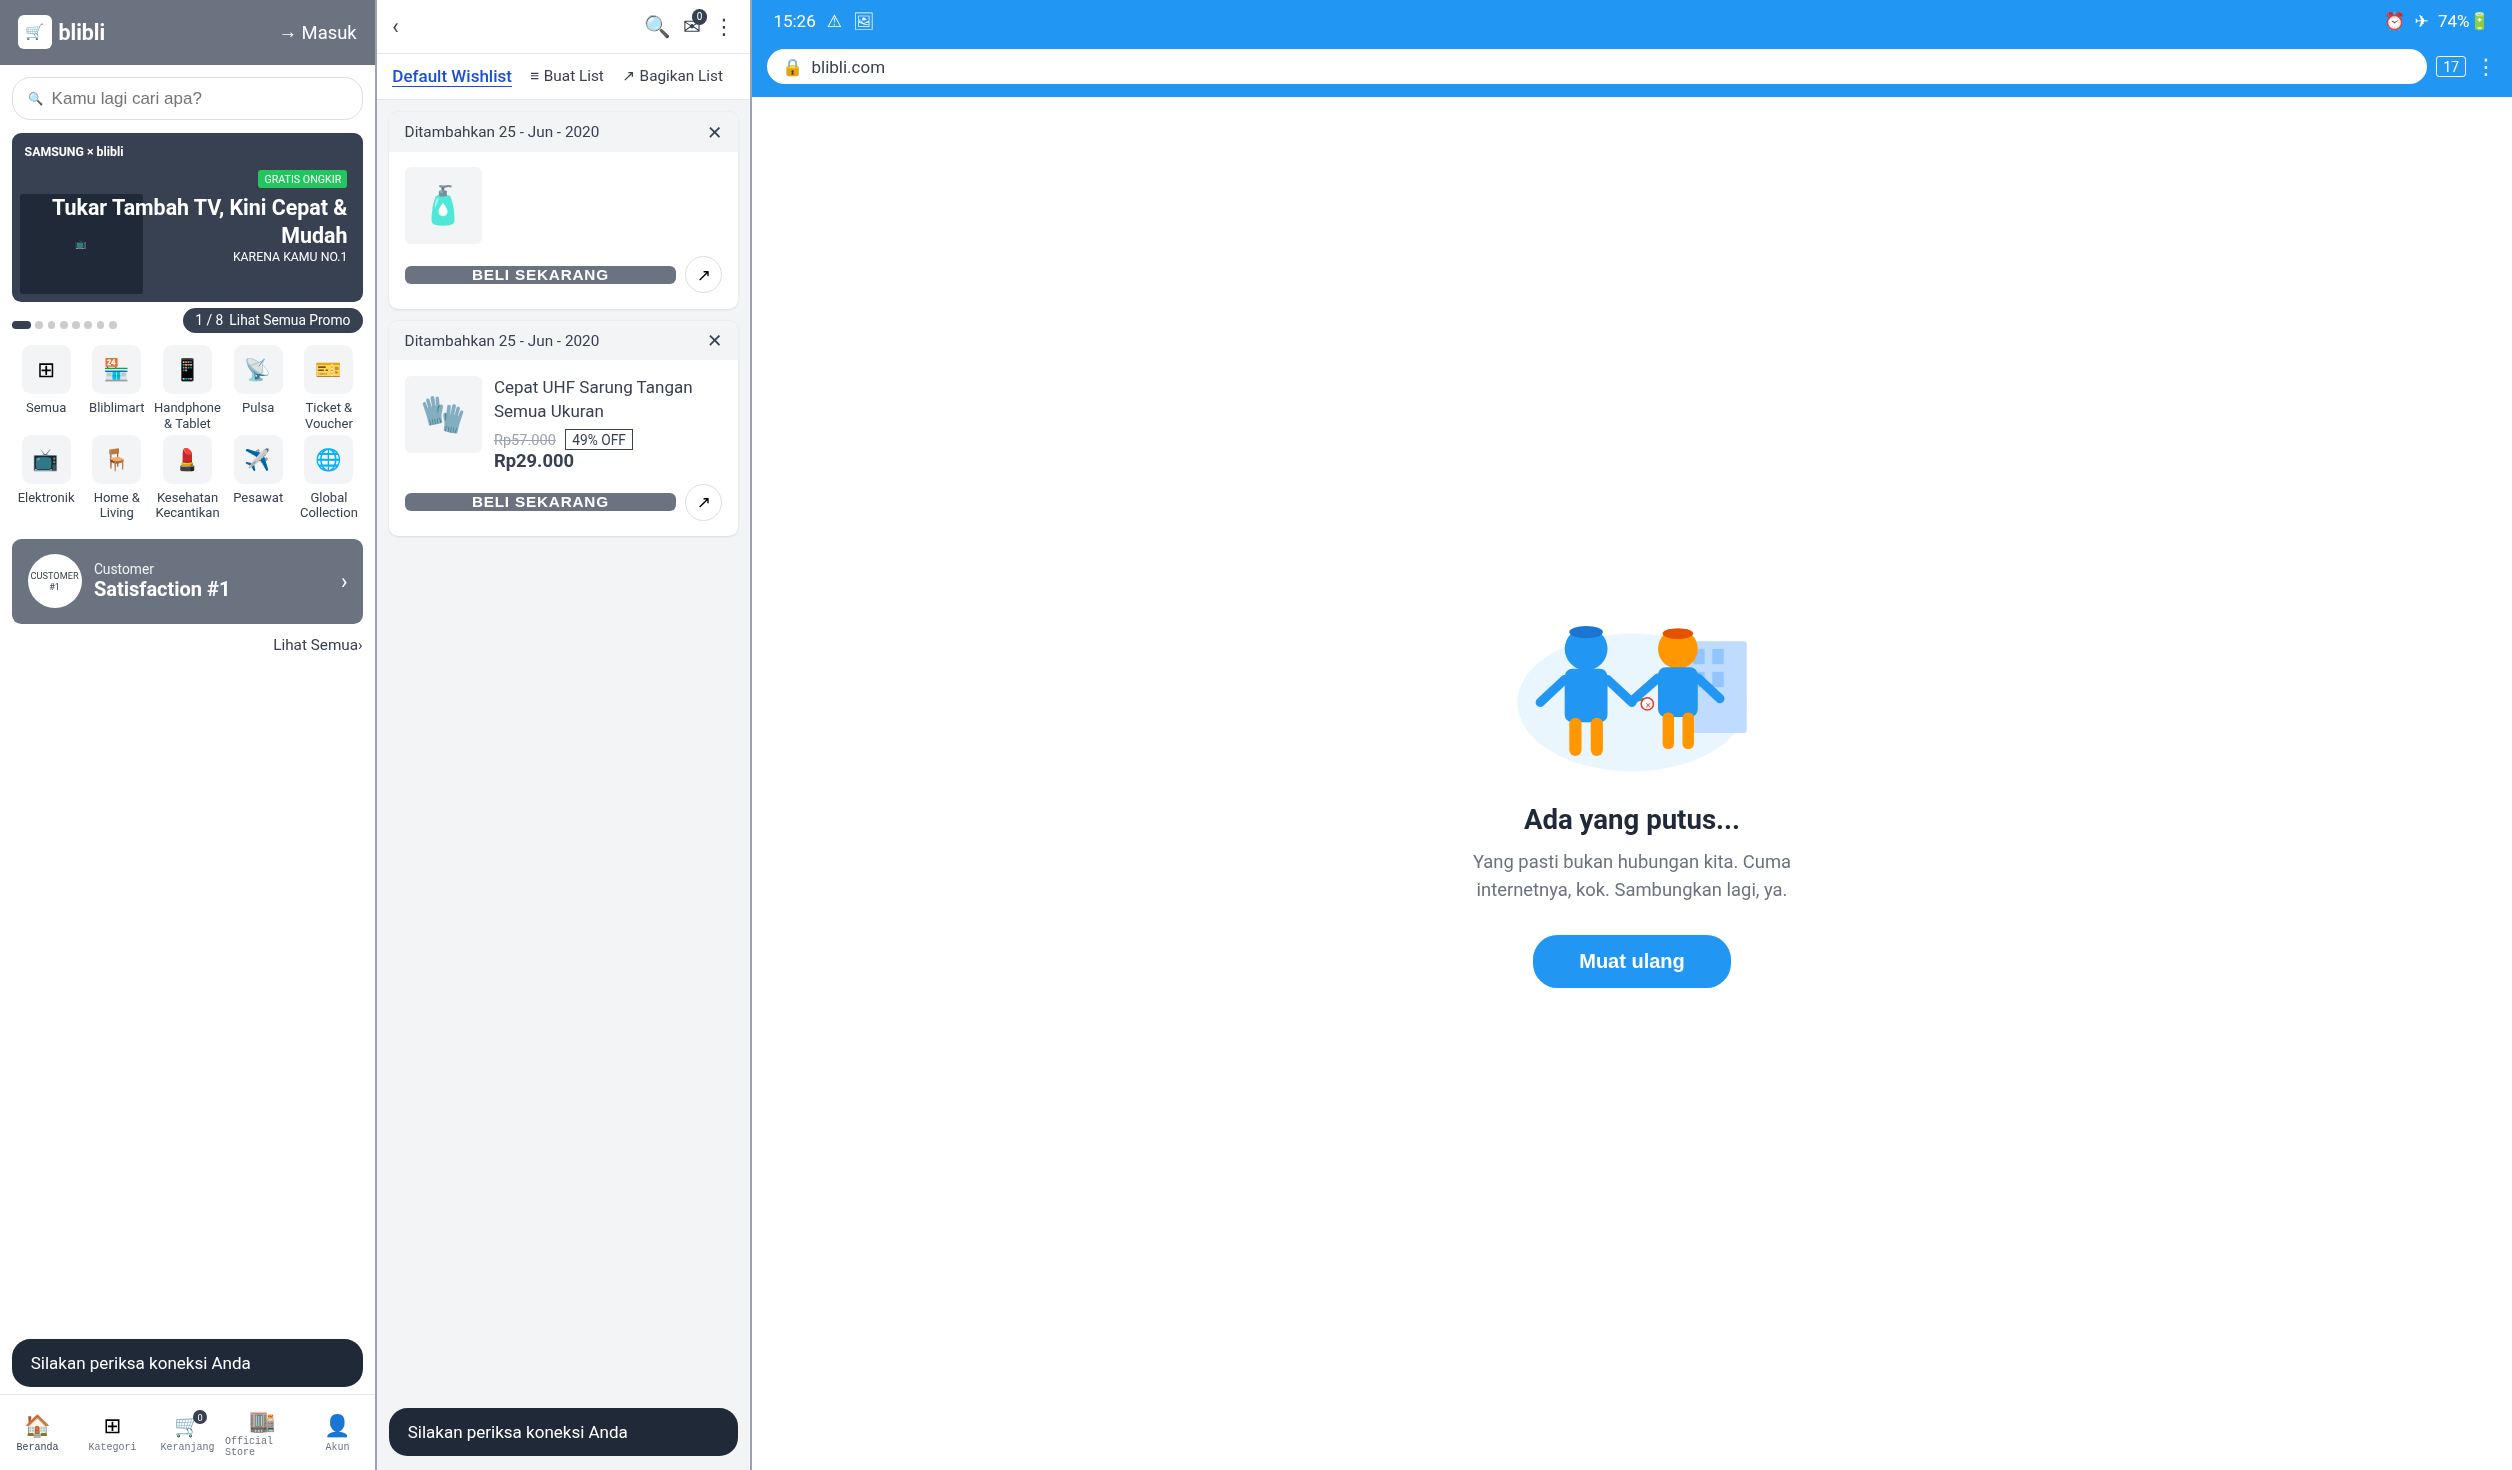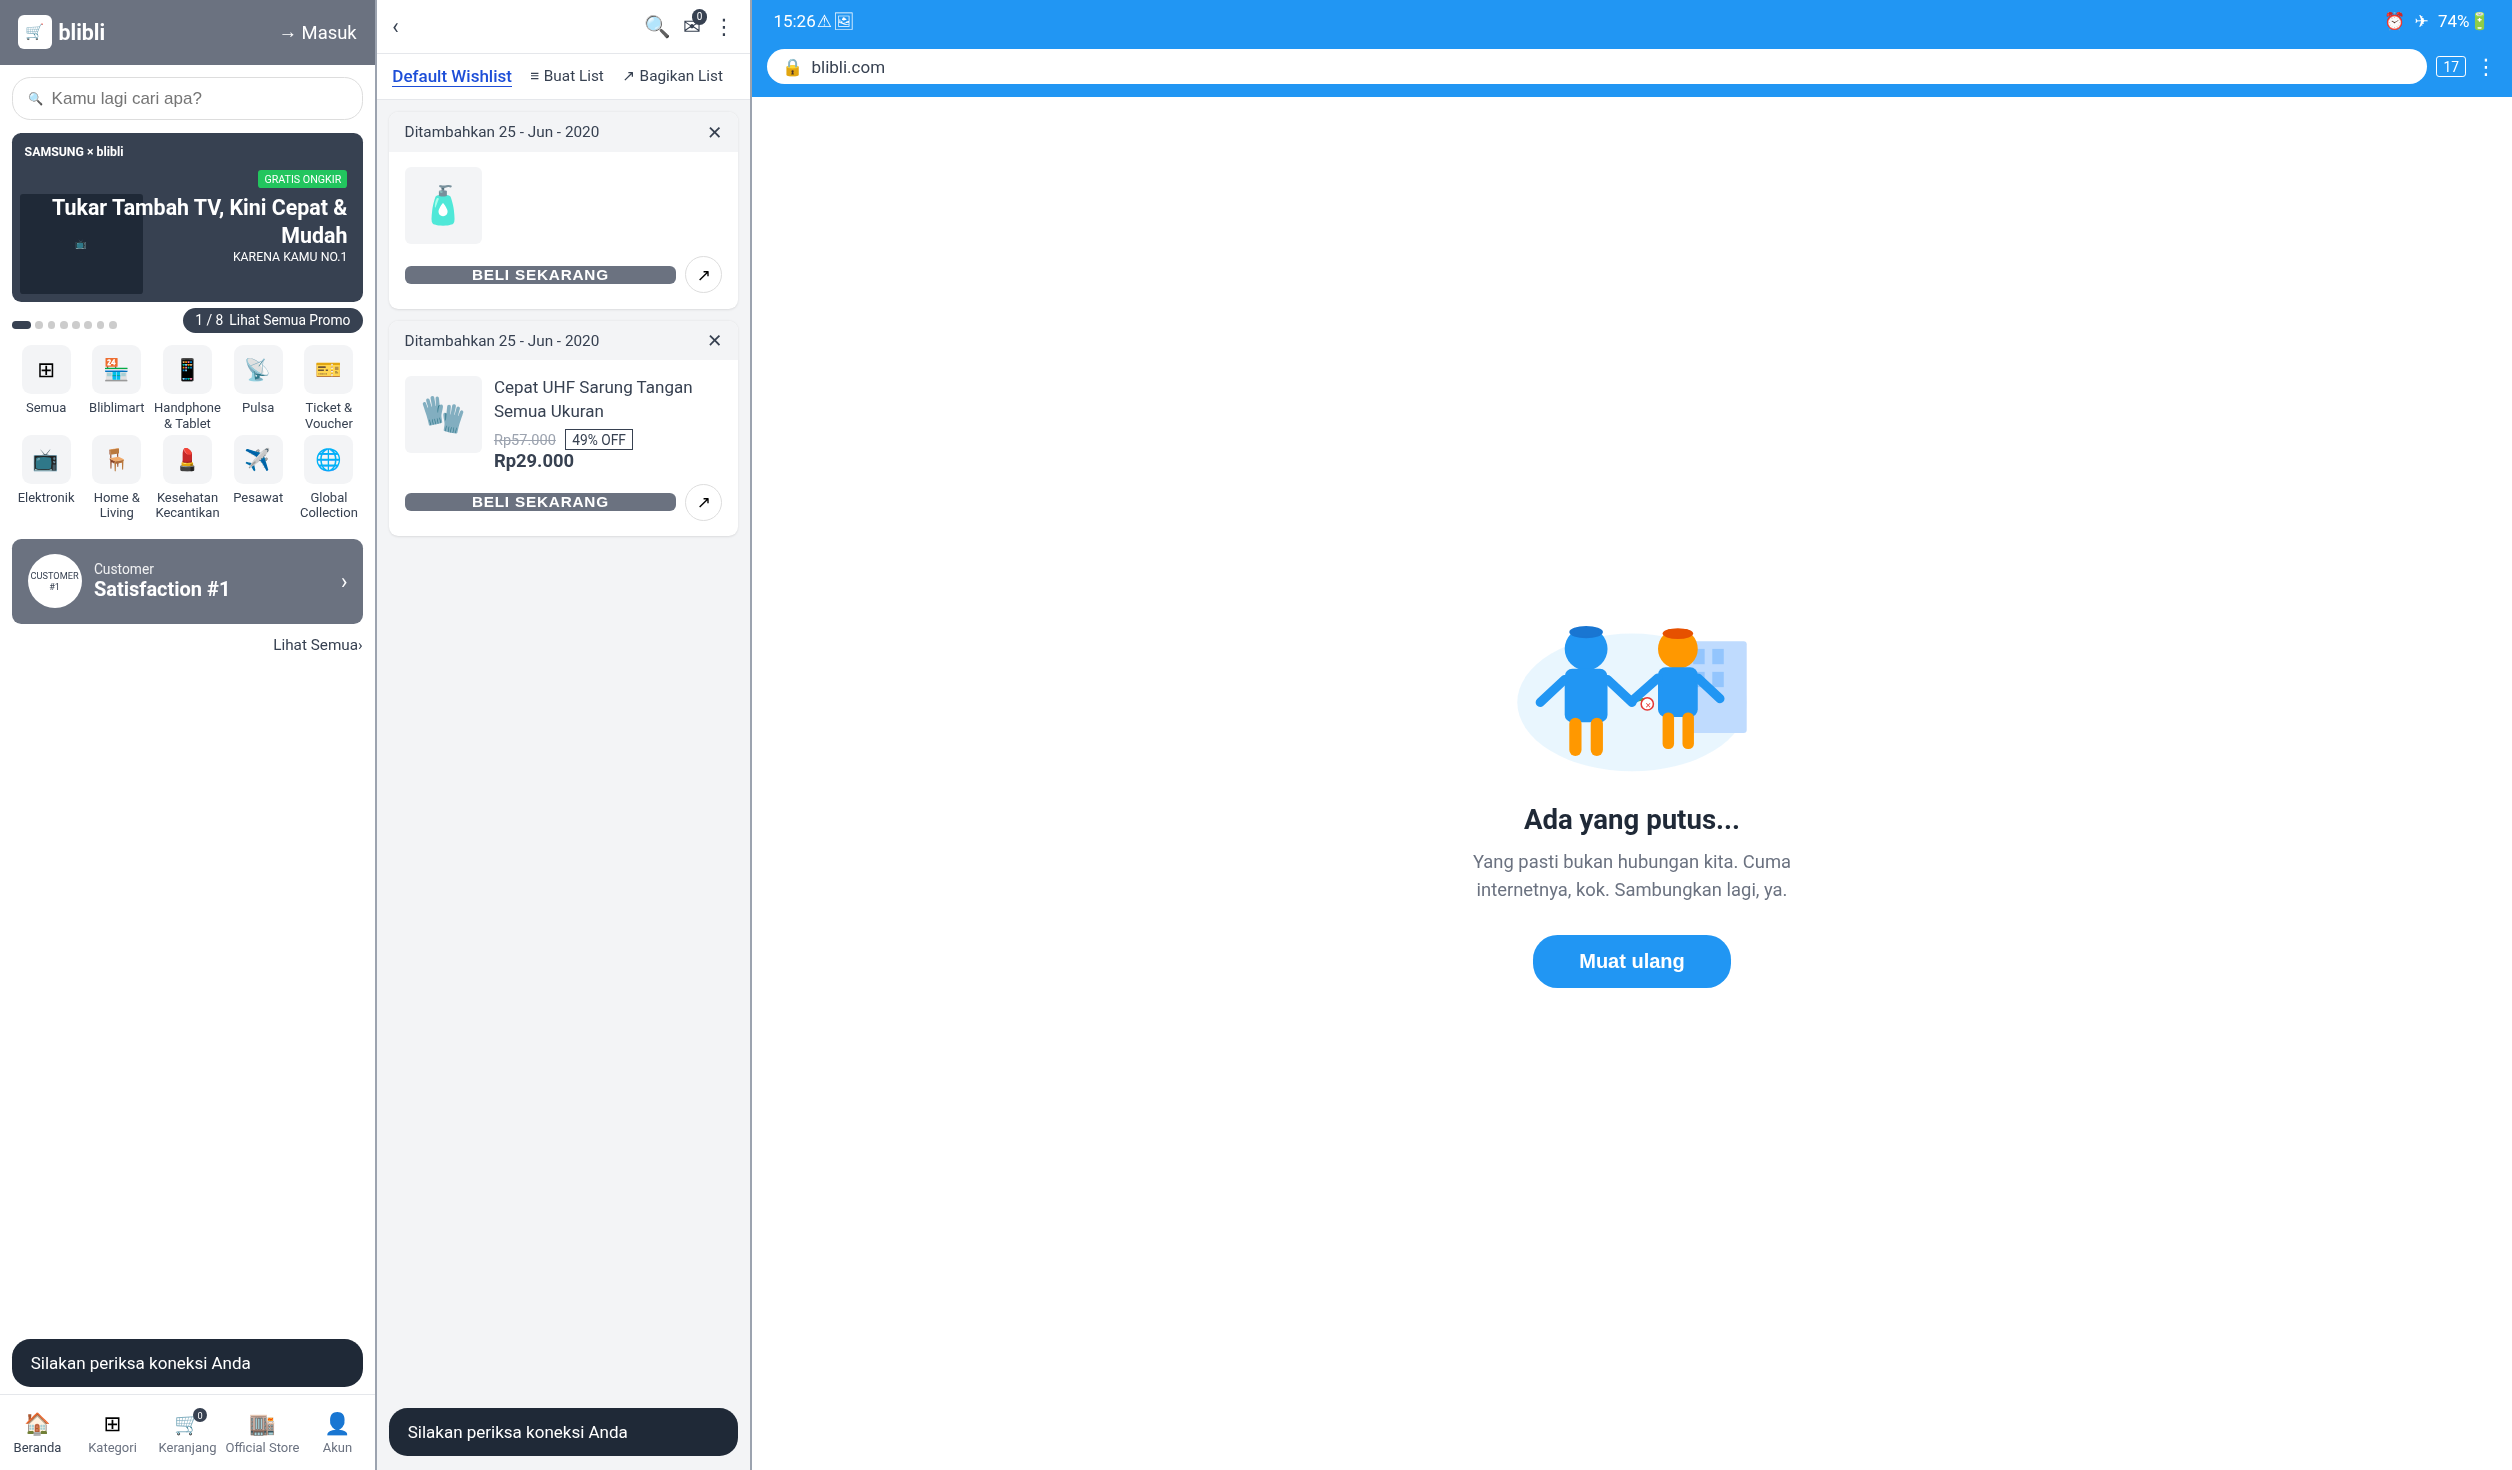--- a/index.html
+++ b/index.html
@@ -251,22 +251,23 @@
       flex-direction: column;
       align-items: center;
       justify-content: center;
       gap: 3.1px;
       cursor: pointer;
     }
     .nav-icon {
       font-size: 21.4px;
     }
     .nav-label {
-      font-size: 13px;
+      font-size: 10px;
       color: #6b7280;
+      font-family: Liberation Mono, monospace;
     }
     .nav-label.active {
       color: #374151;
     }
     .cart-badge {
       position: relative;
       display: inline-block;
     }
     .badge-dot {
       position: absolute;
@@ -484,21 +485,21 @@
       padding: 10.7px 21.4px;
       display: flex;
       align-items: center;
       justify-content: space-between;
       color: white;
       font-size: 17px;
     }
     .status-left {
       display: flex;
       align-items: center;
-      gap: 1px;
+      gap: 11px;
     }
     .status-right {
       display: flex;
       align-items: center;
       gap: 9.2px;
     }
     .browser-toolbar {
       background: #2196f3;
       padding: 7.7px 15.3px 12.3px;
       display: flex;

